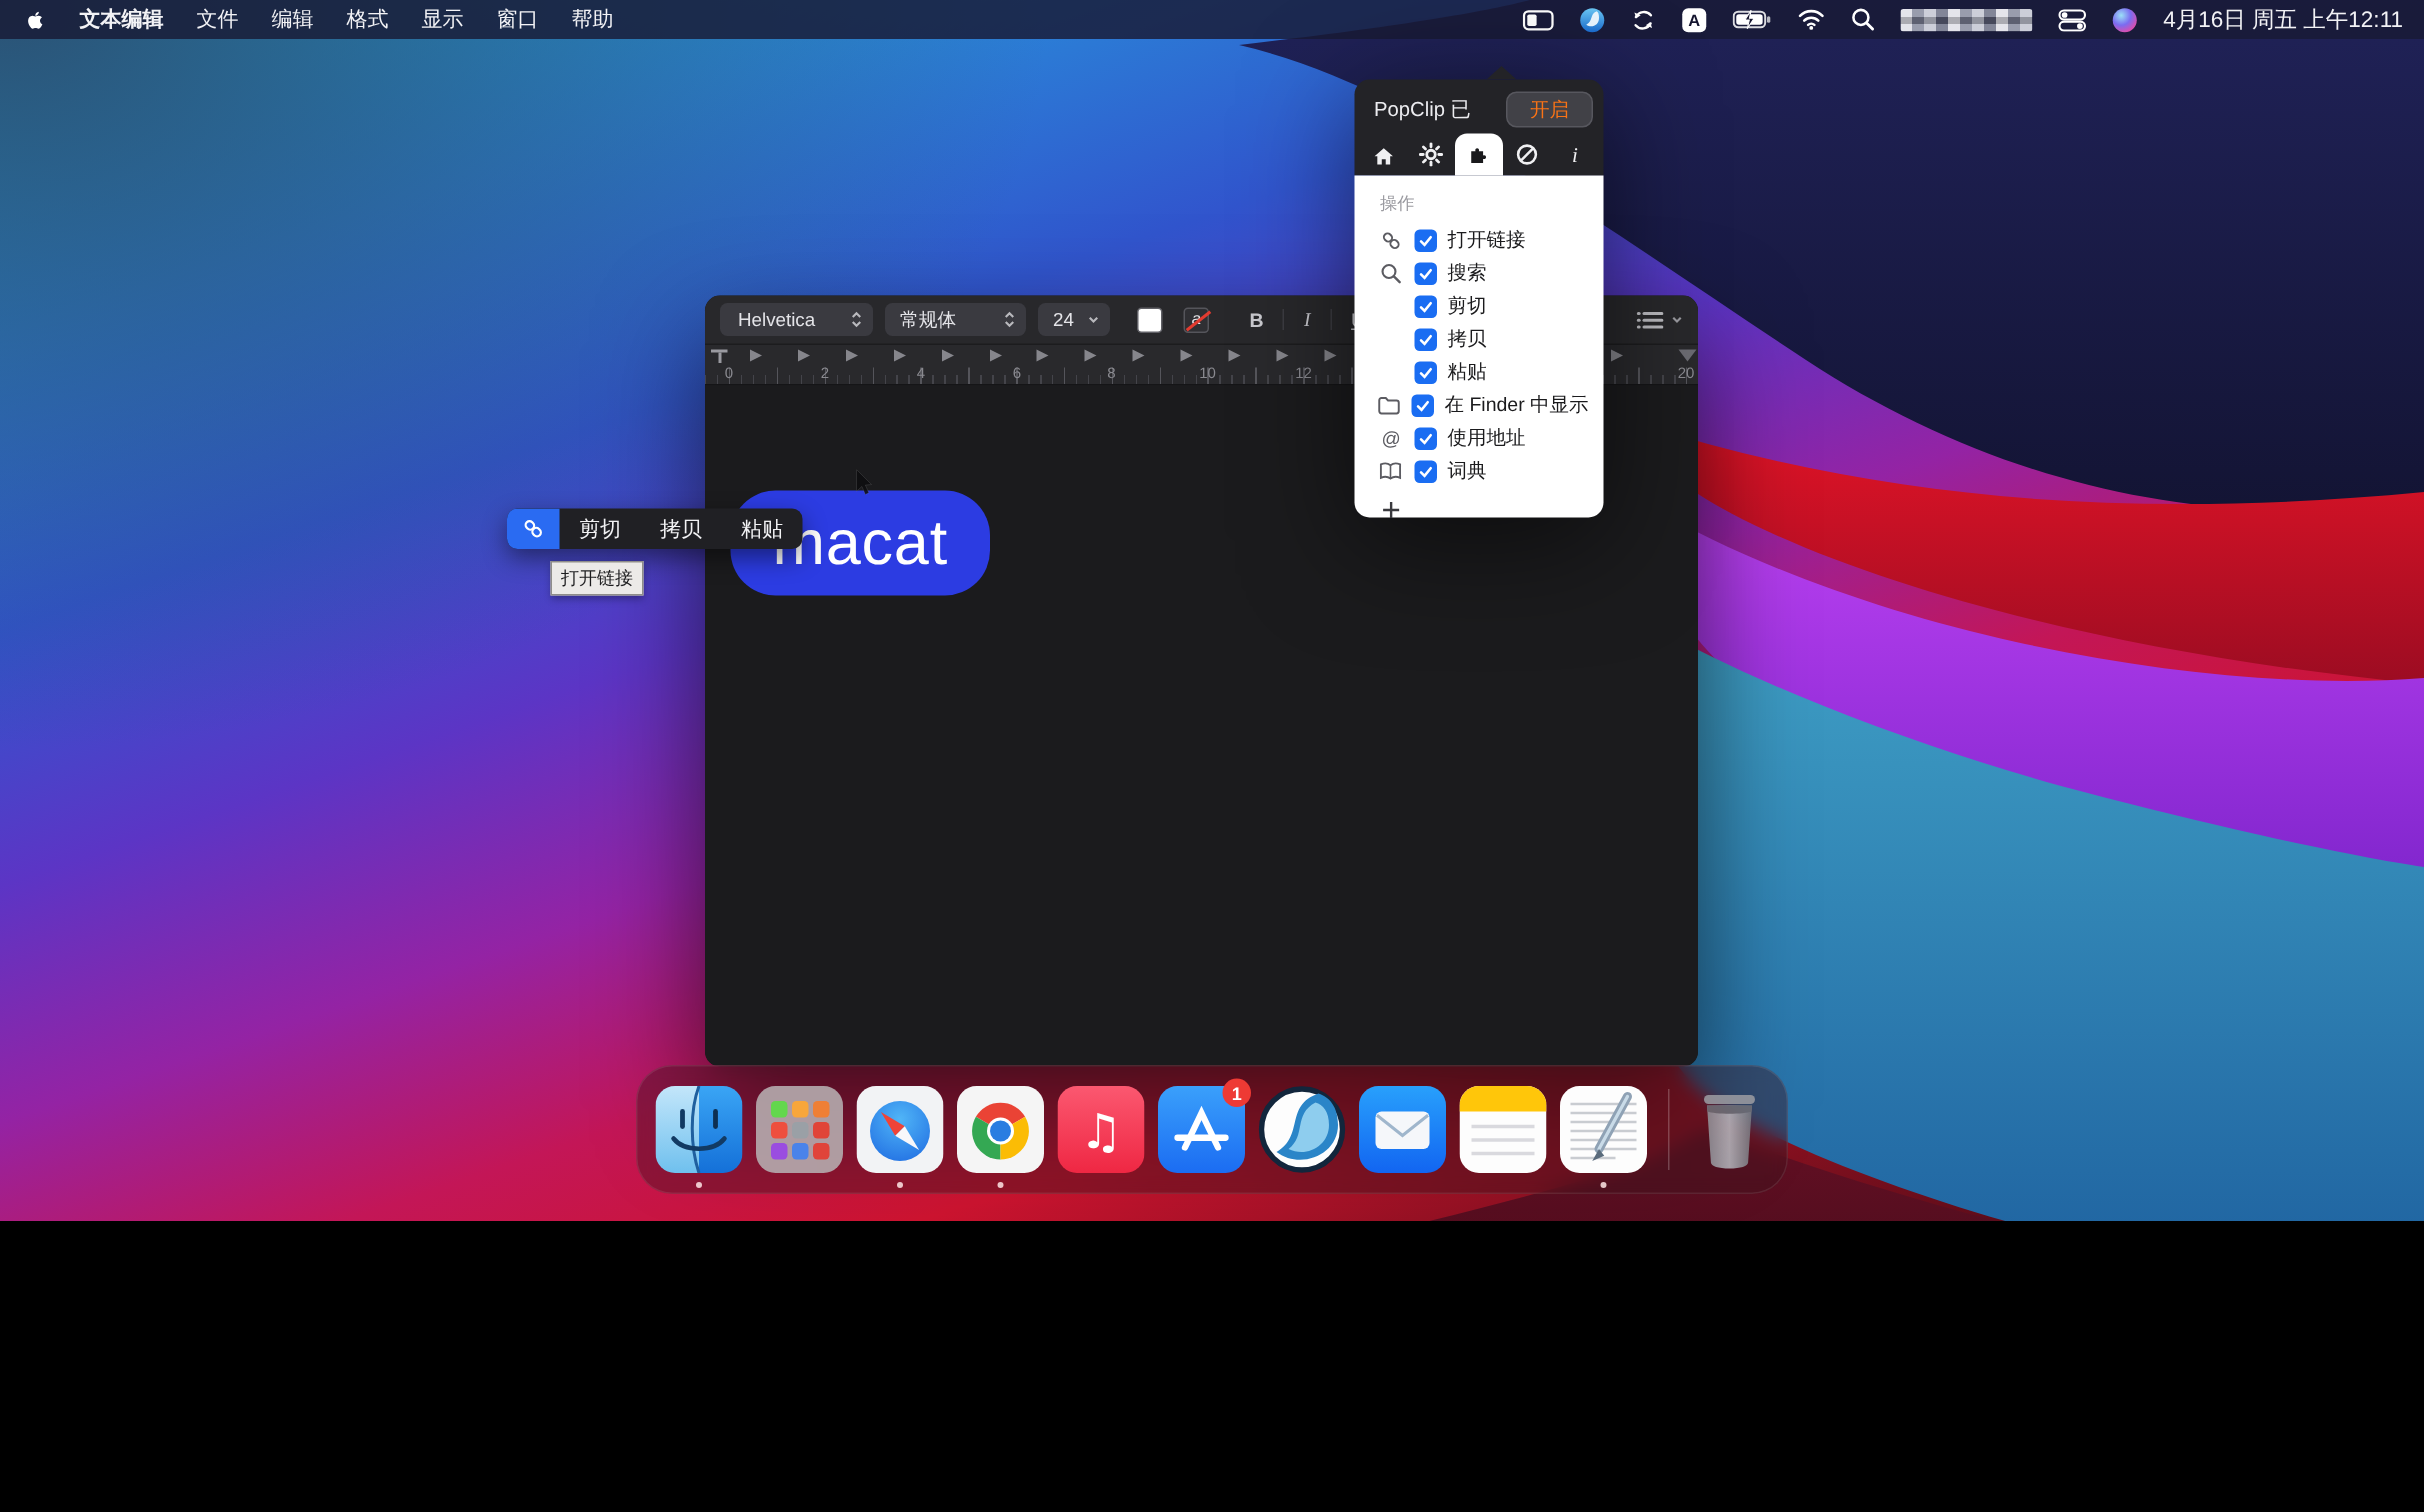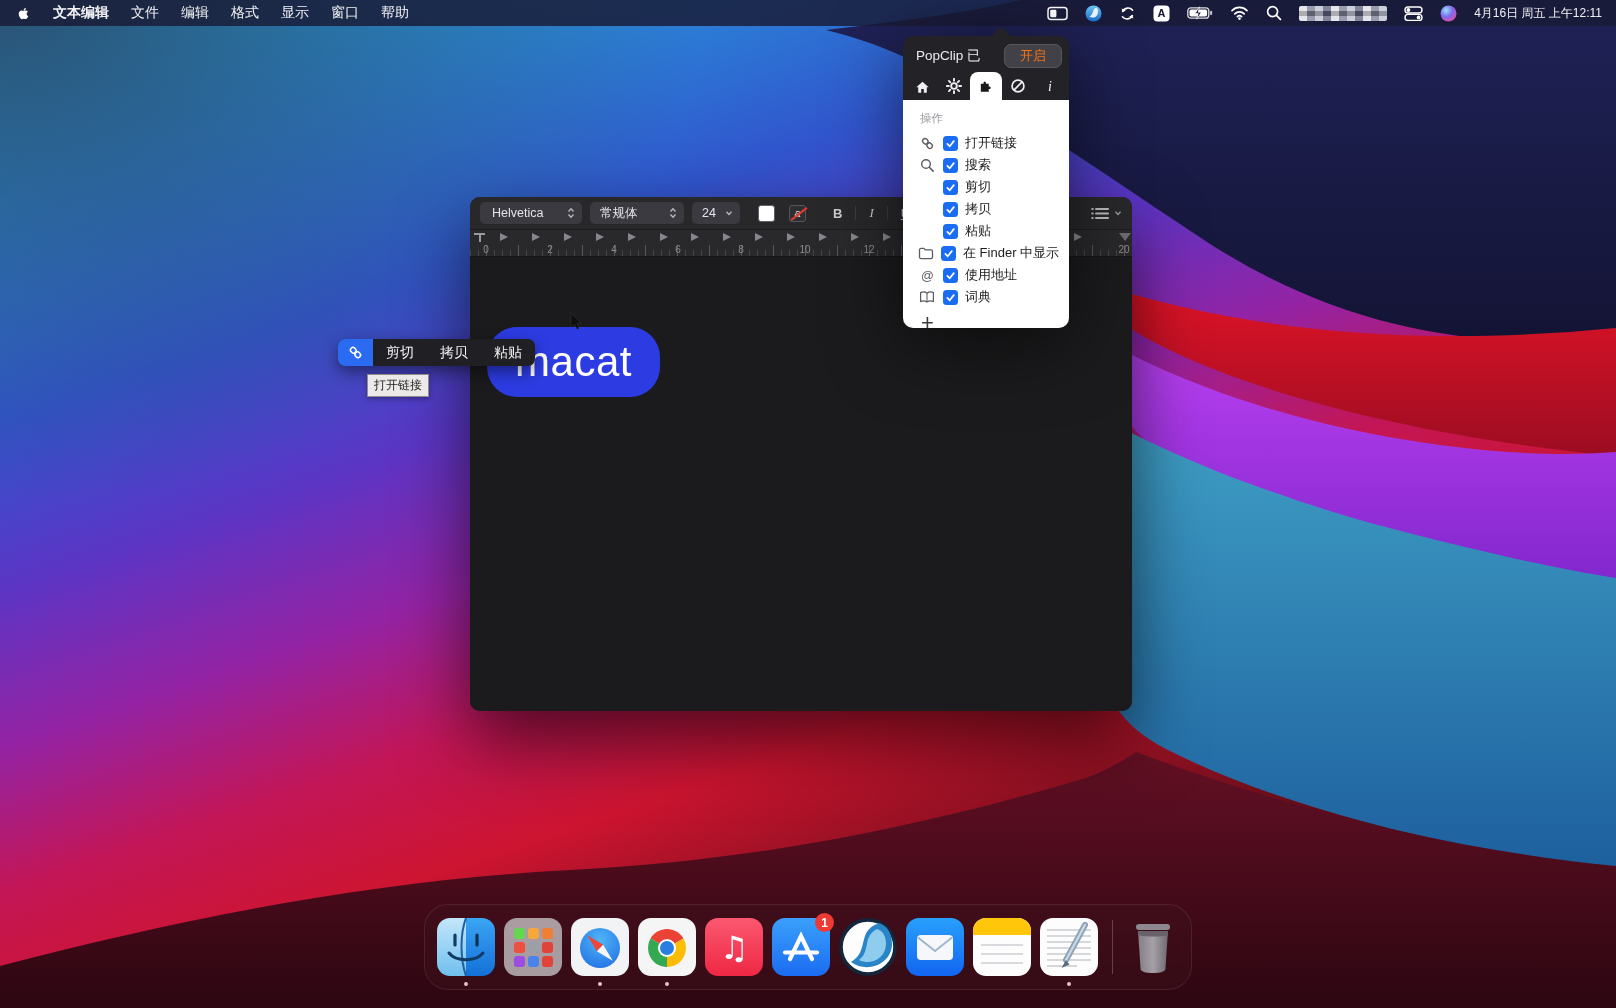--- a/index.html
+++ b/index.html
@@ -1,36 +1,36 @@
 <!DOCTYPE html>
 <html><head>
 <meta charset="utf-8">
 <style>
   html,body{margin:0;padding:0;background:#000;}
-  .screen{position:relative;width:1616px;height:1008px;overflow:hidden;
+  .screen{position:relative;width:1616px;height:814px;overflow:hidden;
     font-family:"Liberation Sans",sans-serif;-webkit-font-smoothing:antialiased;}
   .wallpaper{position:absolute;inset:0;z-index:0;}
 
   
   .menubar{position:absolute;top:0;left:0;right:0;height:26px;z-index:50;
     background:rgba(24,26,52,0.82);display:flex;align-items:center;color:#f2f2f5;font-size:14px;}
   .mb-left{display:flex;align-items:center;padding-left:16px;gap:22px;}
   .mb-app{font-weight:700;}
   .mb-menu{font-weight:400;}
   .mb-right{margin-left:auto;display:flex;align-items:center;gap:17px;padding-right:14px;}
   .mb-ic{display:inline-flex;align-items:center;justify-content:center;}
-  .mb-clock{font-size:12px;white-space:nowrap;}
+  .mb-clock{font-size:15px;white-space:nowrap;}
   .redacted{width:88px;height:15px;border-radius:2px;
     background-image:
       repeating-linear-gradient(90deg, rgba(230,230,238,.95) 0 8px, rgba(130,134,155,.9) 8px 16px, rgba(196,199,212,.95) 16px 24px, rgba(96,100,124,.9) 24px 32px),
       repeating-linear-gradient(0deg, rgba(255,255,255,.25) 0 5px, rgba(0,0,0,.22) 5px 10px);
     background-blend-mode:overlay;}
 
   
-  .popover{position:absolute;left:903px;top:36px;width:166px;height:292px;z-index:60;
+  .popover{position:absolute;left:903px;top:53px;width:166px;height:292px;z-index:60;
     filter:drop-shadow(0 16px 36px rgba(0,0,0,.55));}
   .pop-arrow{position:absolute;top:-9px;left:88px;width:20px;height:9px;background:#232327;
     clip-path:polygon(50% 0,100% 100%,0 100%);}
   .pop-header{position:absolute;top:0;left:0;right:0;height:64px;background:#232327;border-radius:10px 10px 0 0;}
   .pop-title-row{display:flex;align-items:center;padding:8px 7px 0 13px;}
   .pop-title{color:#ececf0;font-size:13.5px;}
   .pop-toggle{margin-left:auto;background:#414147;border:1px solid #57575e;border-radius:7px;
     color:#f97316;font-size:13px;padding:3px 15px;line-height:16px;cursor:default;}
   .pop-tabs{position:absolute;bottom:0;left:3px;right:3px;height:28px;display:flex;}
   .pop-tab{flex:1;display:flex;align-items:flex-end;justify-content:center;padding-bottom:6px;}

